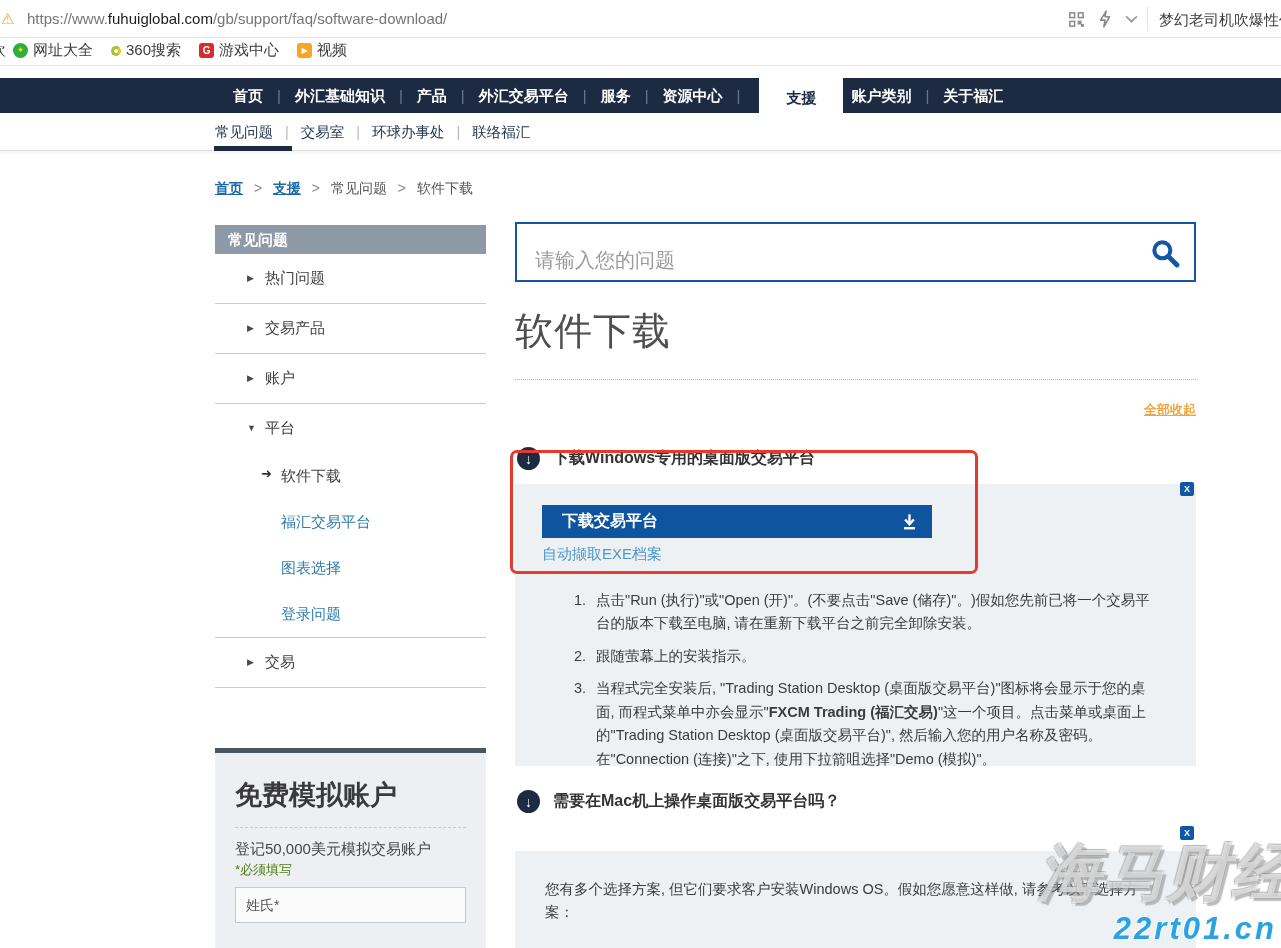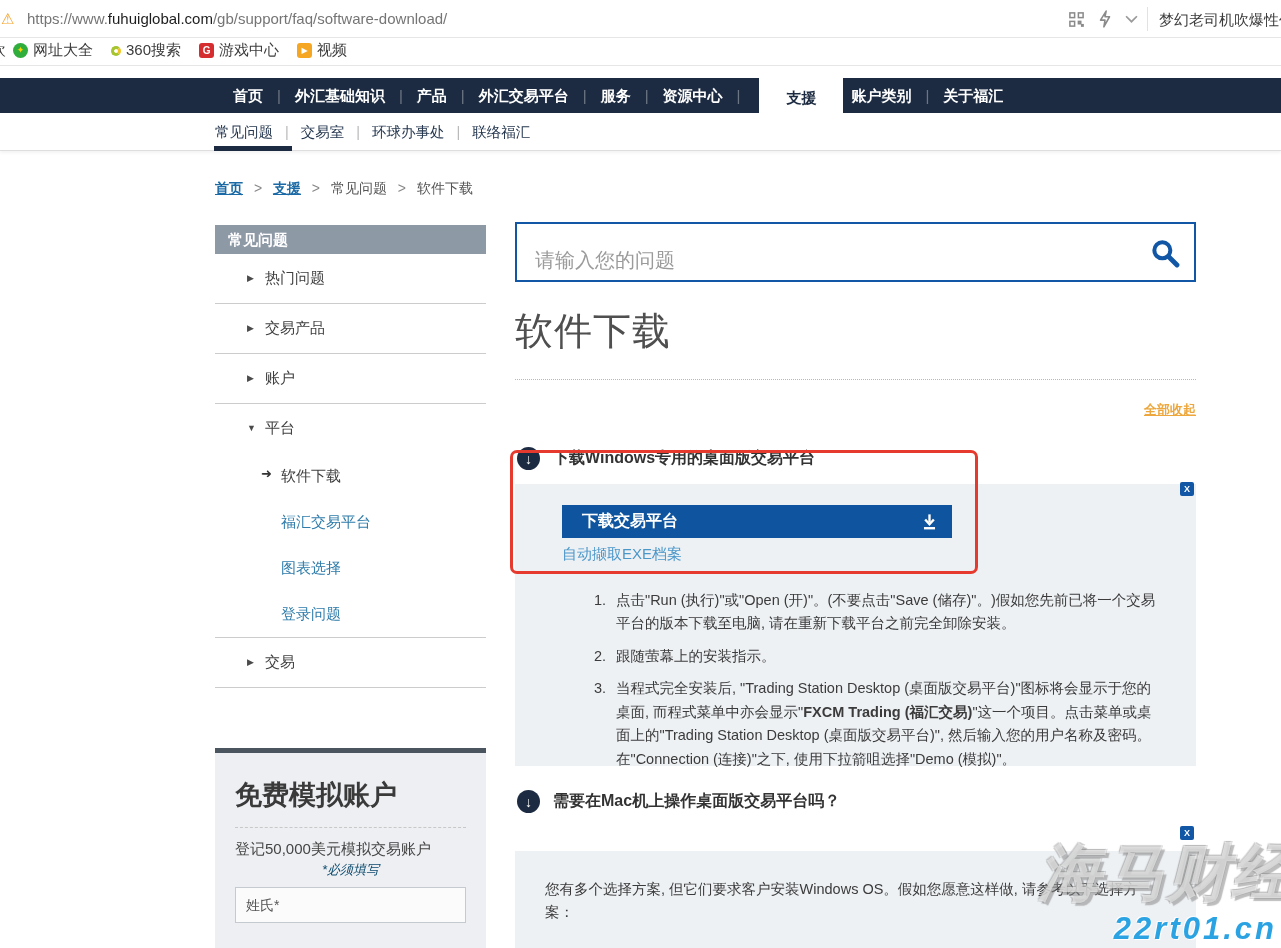--- a/index.html
+++ b/index.html
@@ -44,36 +44,36 @@
   .sb-item { position:relative; padding:15px 0 15px 50px; font-size:15px; color:#3f3f3f; cursor:pointer; }
   .sb-item .tri { position:absolute; left:32px; top:19px; font-size:9px; color:#4a4a4a; }
   .sb-divider { border-top:1px solid #ccc; }
   .sb-sub-active { position:relative; padding:14px 0 13px 66px; font-size:15px; color:#3f3f3f; cursor:pointer; }
   .sb-sub-active .arr { position:absolute; left:46px; top:13px; font-size:13px; font-weight:700; color:#333; }
   .sb-sub-link { padding:14px 0 13px 66px; font-size:15px; color:#2f7cab; cursor:pointer; }
   
   .demo { margin-top:60px; background:#edeff2; border-top:5px solid #4a5560; padding:16px 20px 24px; }
   .demo h2 { font-size:27px; color:#3a3a3a; font-weight:600; margin:8px 0 0; padding-bottom:14px; border-bottom:1px dashed #c8c8c8; }
   .demo .sub { font-size:15px; color:#454545; margin:12px 0 2px; }
-  .demo .req { text-align:center; font-size:13px; color:#0c4a6e; margin-bottom:8px;font-style:italic; }
+  .demo .req { text-align:left; font-size:13px; color:#4d7c0f; margin-bottom:8px; }
   .demo input { display:block; width:100%; height:36px; border:1px solid #c5cad0; background:#fbfbfb; padding:0 10px; font-size:14px; color:#555; margin-bottom:10px; font-family:inherit; outline:none; }
   .demo input::placeholder { color:#555; opacity:1; }
   
   .search-box { position:absolute; left:515px; top:222px; width:681px; height:60px; border:2px solid #1157a6; background:#fff; }
   .search-box input { position:absolute; inset:0; border:0; outline:none; background:transparent; font-size:20px; color:#444; padding:16px 62px 0 18px; font-family:inherit; }
   .search-box input::placeholder { color:#9b9b9b; opacity:1; }
   .search-icon { position:absolute; right:13px; top:13px; cursor:pointer; }
   .page-h1 { position:absolute; left:515px; top:306px; font-size:38px; color:#4f4f4f; font-weight:400; letter-spacing:1px; }
   .dotted-hr { position:absolute; left:515px; top:379px; width:681px; border-top:1px dotted #b8b8b8; }
   .collapse-link { position:absolute; left:515px; top:401px; width:681px; text-align:right; font-size:13px; font-weight:700; color:#eda73c; text-decoration:underline; cursor:pointer; }
   .faq-head { position:absolute; left:517px; display:flex; align-items:center; gap:13px; cursor:pointer; }
   .faq1-head { top:447px; } .faq2-head { top:790px; }
   .acc-icon { width:23px; height:23px; min-width:23px; border-radius:50%; background:#1c2b41; color:#fff; display:flex; align-items:center; justify-content:center; font-size:14px; font-weight:700; }
   .acc-q { font-size:16px; font-weight:600; color:#333; }
-  .faq1-body { position:absolute; left:515px; top:484px; width:681px; height:282px; background:#eef1f4; padding:21px 40px 0 47px; }
+  .faq1-body { position:absolute; left:515px; top:484px; width:681px; height:282px; background:#eef1f4; padding:21px 40px 0 27px; }
   .dl-btn { width:390px; height:33px; background:#0e549e; color:#fff; display:flex; align-items:center; justify-content:space-between; padding:0 13px 0 20px; font-size:16px; font-weight:700; cursor:pointer; border:none; font-family:inherit; }
   .exe-link { display:inline-block; font-size:15px; color:#4b97c9; margin-top:7px; cursor:pointer; }
   .steps { margin:25px 0 0; padding-left:48px; font-size:14.5px; color:#3b3b3b; line-height:1.62; }
   .steps li { margin-bottom:9px; padding-left:6px; }
   .faq2-body { position:absolute; left:515px; top:851px; width:681px; height:121px; background:#eef1f4; padding:27px 40px 0 30px; overflow:hidden; }
   .faq2-body p { font-size:14.5px; color:#3b3b3b; line-height:1.6; }
   .steps2 { margin:21px 0 0; padding-left:48px; font-size:14.5px; color:#3b3b3b; line-height:1.62; }
   .steps2 li { padding-left:6px; }
   .red-box { position:absolute; left:510px; top:450px; width:468px; height:124px; border:3px solid #e73a2f; border-radius:7px; z-index:6; pointer-events:none; }
   .close-x { position:absolute; left:1180px; width:14px; height:14px; background:#1157a6; color:#fff; font-size:9px; font-weight:700; display:flex; align-items:center; justify-content:center; border-radius:2px; cursor:pointer; z-index:7; }

